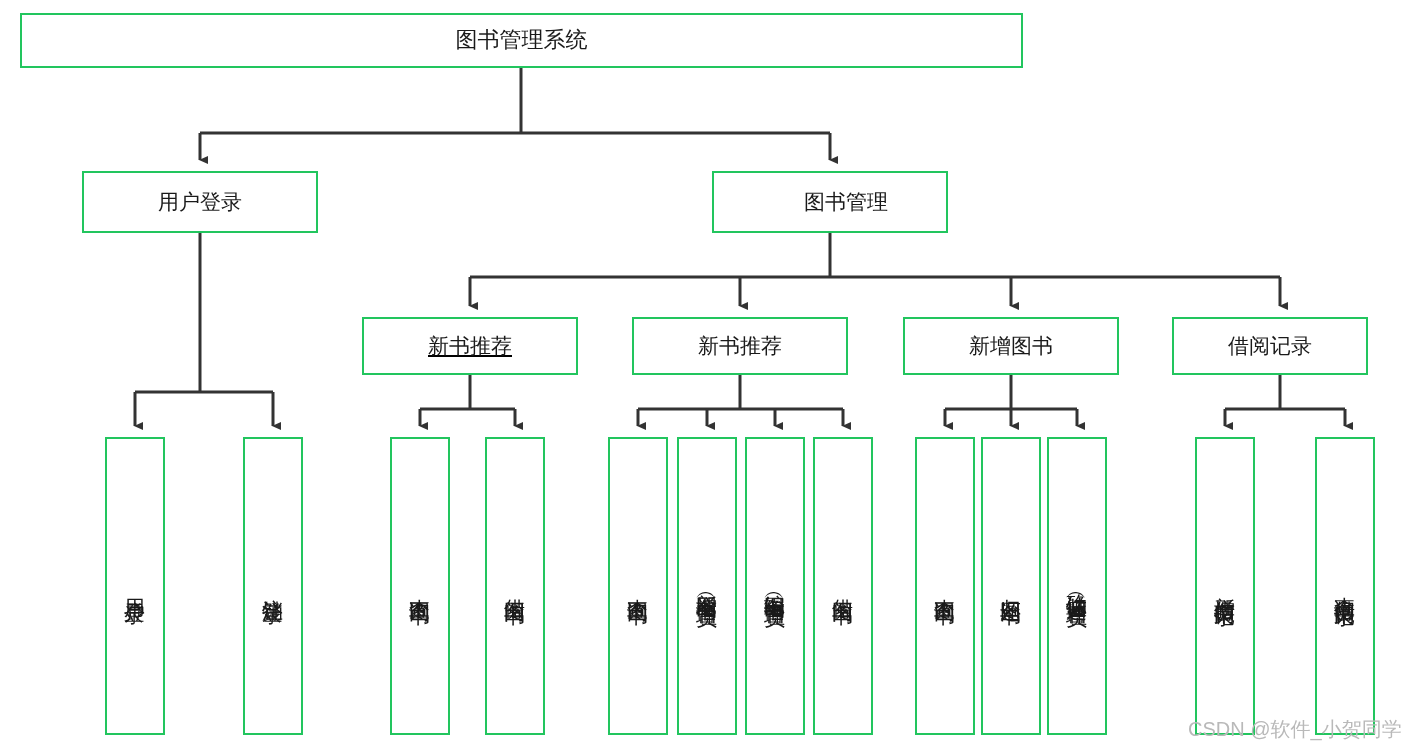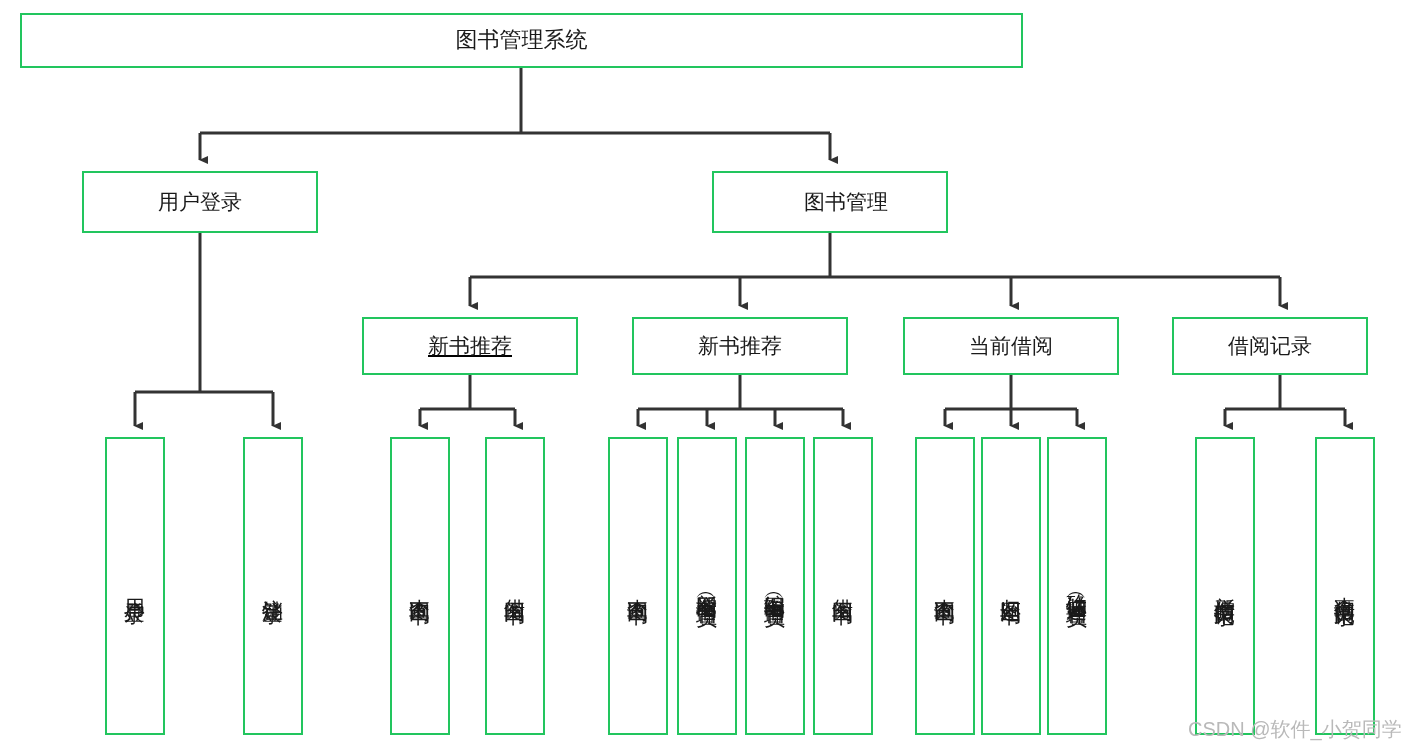--- a/index.html
+++ b/index.html
@@ -124,21 +124,21 @@
       <div class="node-box level1-box" style="left: 712px; top: 171px; width: 236px; height: 62px; padding-left: 32px;">
         <span class="node-label h-label">图书管理</span>
       </div>
       <div class="node-box level2-box" style="left: 362px; top: 317px; width: 216px; height: 58px; text-decoration: underline;">
         <span class="node-label h-label">新书推荐</span>
       </div>
       <div class="node-box level2-box" style="left: 632px; top: 317px; width: 216px; height: 58px;">
         <span class="node-label h-label">新书推荐</span>
       </div>
       <div class="node-box level2-box" style="left: 903px; top: 317px; width: 216px; height: 58px;">
-        <span class="node-label h-label">当前借阅</span>
+        <span class="node-label h-label">新增图书</span>
       </div>
       <div class="node-box level2-box" style="left: 1172px; top: 317px; width: 196px; height: 58px;">
         <span class="node-label h-label">借阅记录</span>
       </div>
       <div class="node-box leaf-box" style="left: 105px; top: 437px; width: 60px; height: 298px;">
         <span class="node-label v-label">用户登录</span>
       </div>
       <div class="node-box leaf-box" style="left: 243px; top: 437px; width: 60px; height: 298px;">
         <span class="node-label v-label">注销登录</span>
       </div>

